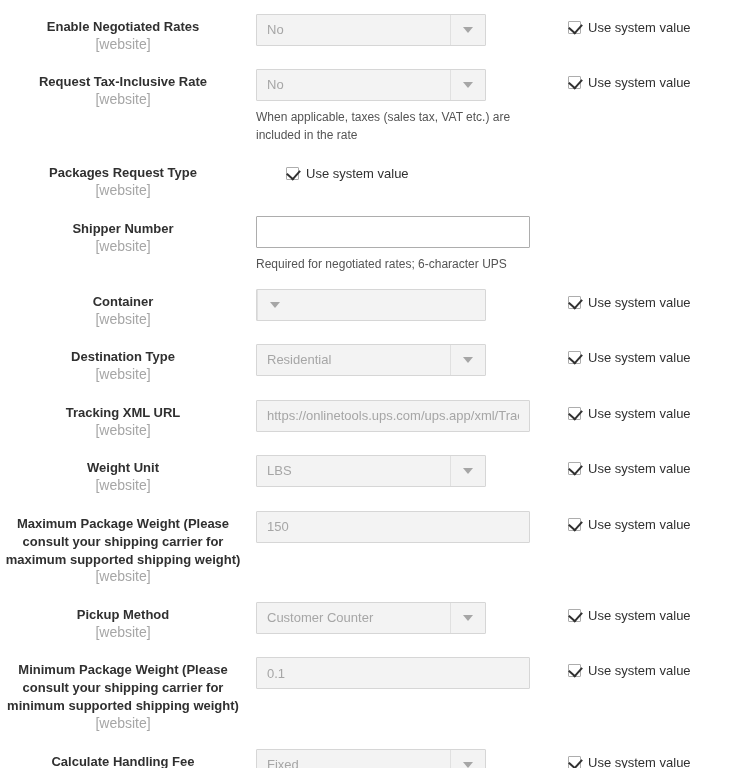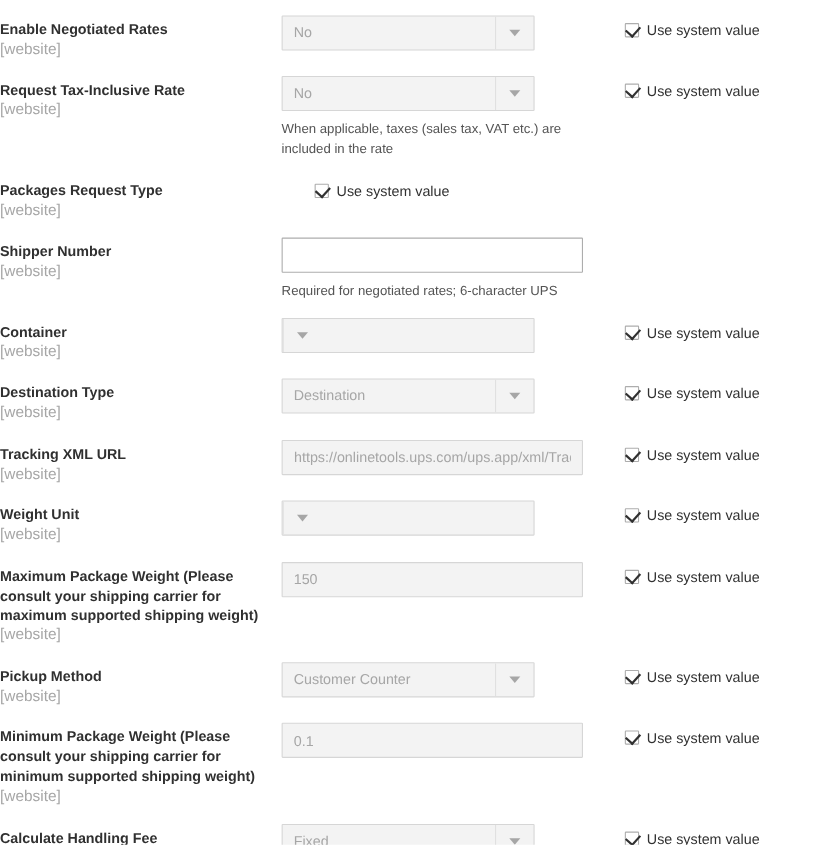--- a/index.html
+++ b/index.html
@@ -25,21 +25,21 @@
   .field-row {
     display: flex;
     align-items: flex-start;
     margin-bottom: 16px;
   }
 
   
   .label-col {
     width: 256px;
     min-width: 256px;
-    text-align: left;
+    text-align: center;
     padding-right: 10px;
     box-sizing: border-box;
     padding-top: 4px;
   }
   .field-label {
     font-weight: bold;
     font-size: 13px;
     line-height: 1.38;
     color: #303030;
     display: block;
@@ -272,21 +272,21 @@
         </label>
       </div>
     </div>
     <div class="field-row">
       <div class="label-col">
         <span class="field-label">Destination Type<span class="scope-label">[website]</span></span>
       </div>
       <div class="control-col">
         <div class="select-wrap">
           <div class="select-box is-disabled">
-            <span class="select-value">Destination</span>
+            <span class="select-value">Residential</span>
             <span class="select-arrow-cell">
               <span class="arrow-glyph"></span>
             </span>
           </div>
         </div>
       </div>
       <div class="sysval-col">
         <label class="sysval-wrap">
           <span class="checkbox">
             <span class="tick"></span>
@@ -309,20 +309,21 @@
         </label>
       </div>
     </div>
     <div class="field-row">
       <div class="label-col">
         <span class="field-label">Weight Unit<span class="scope-label">[website]</span></span>
       </div>
       <div class="control-col">
         <div class="select-wrap">
           <div class="select-box is-disabled">
+            <span class="select-value">LBS</span>
             <span class="select-arrow-cell">
               <span class="arrow-glyph"></span>
             </span>
           </div>
         </div>
       </div>
       <div class="sysval-col">
         <label class="sysval-wrap">
           <span class="checkbox">
             <span class="tick"></span>

